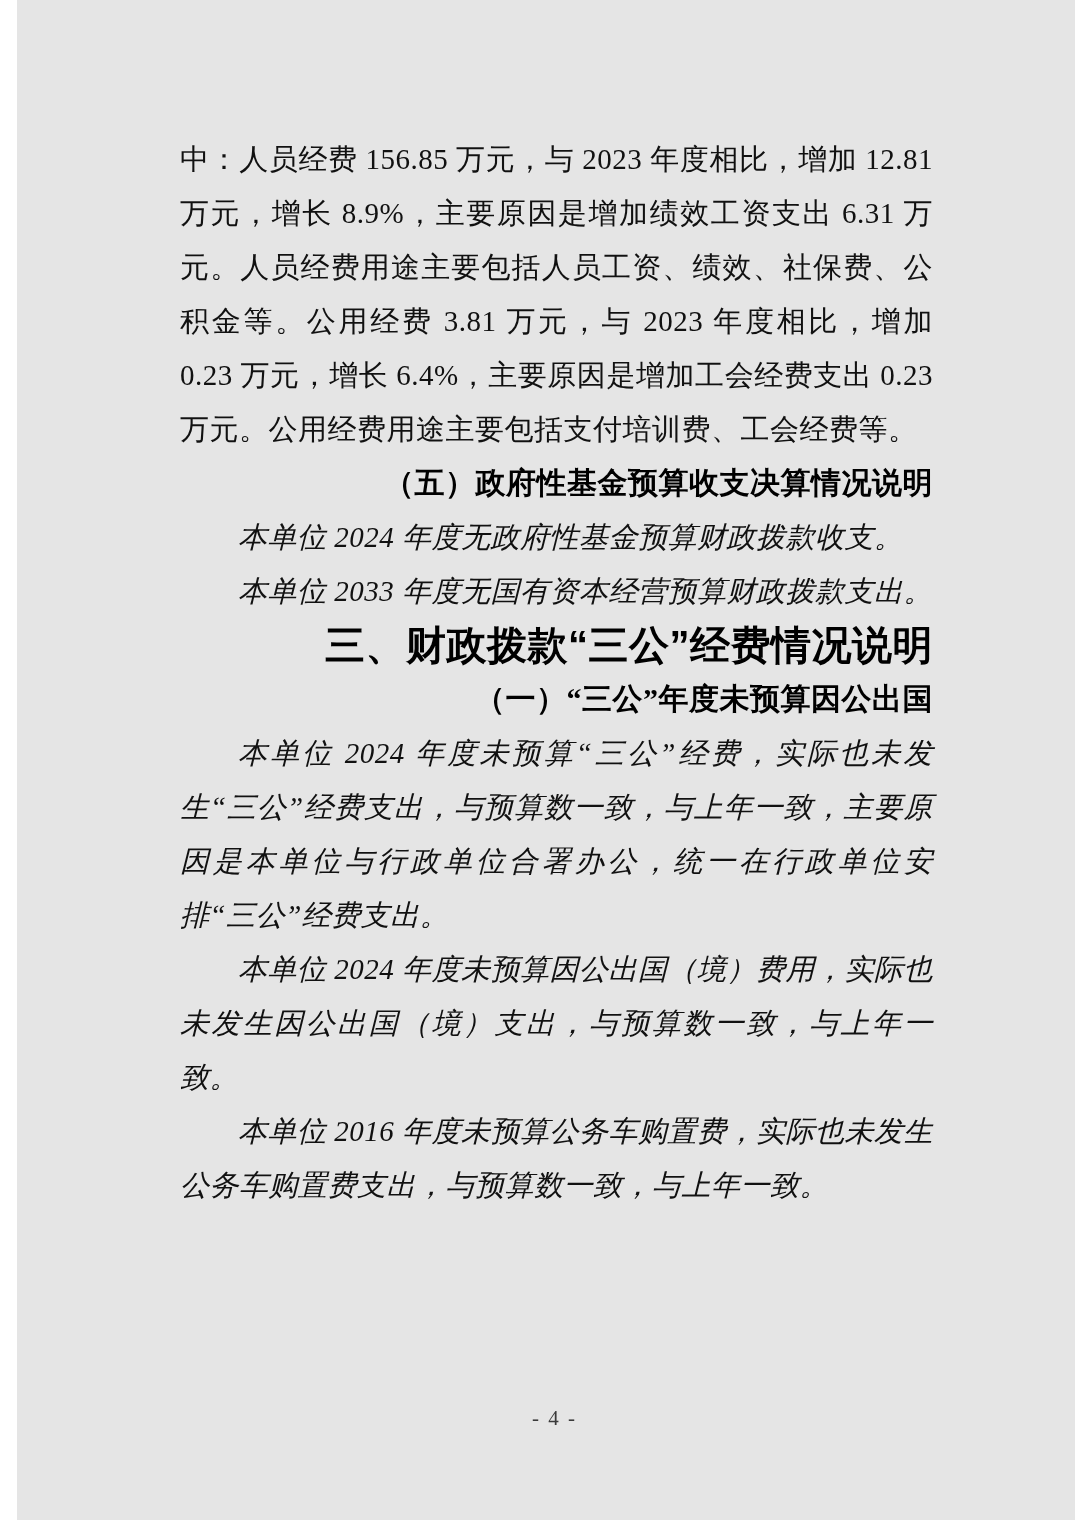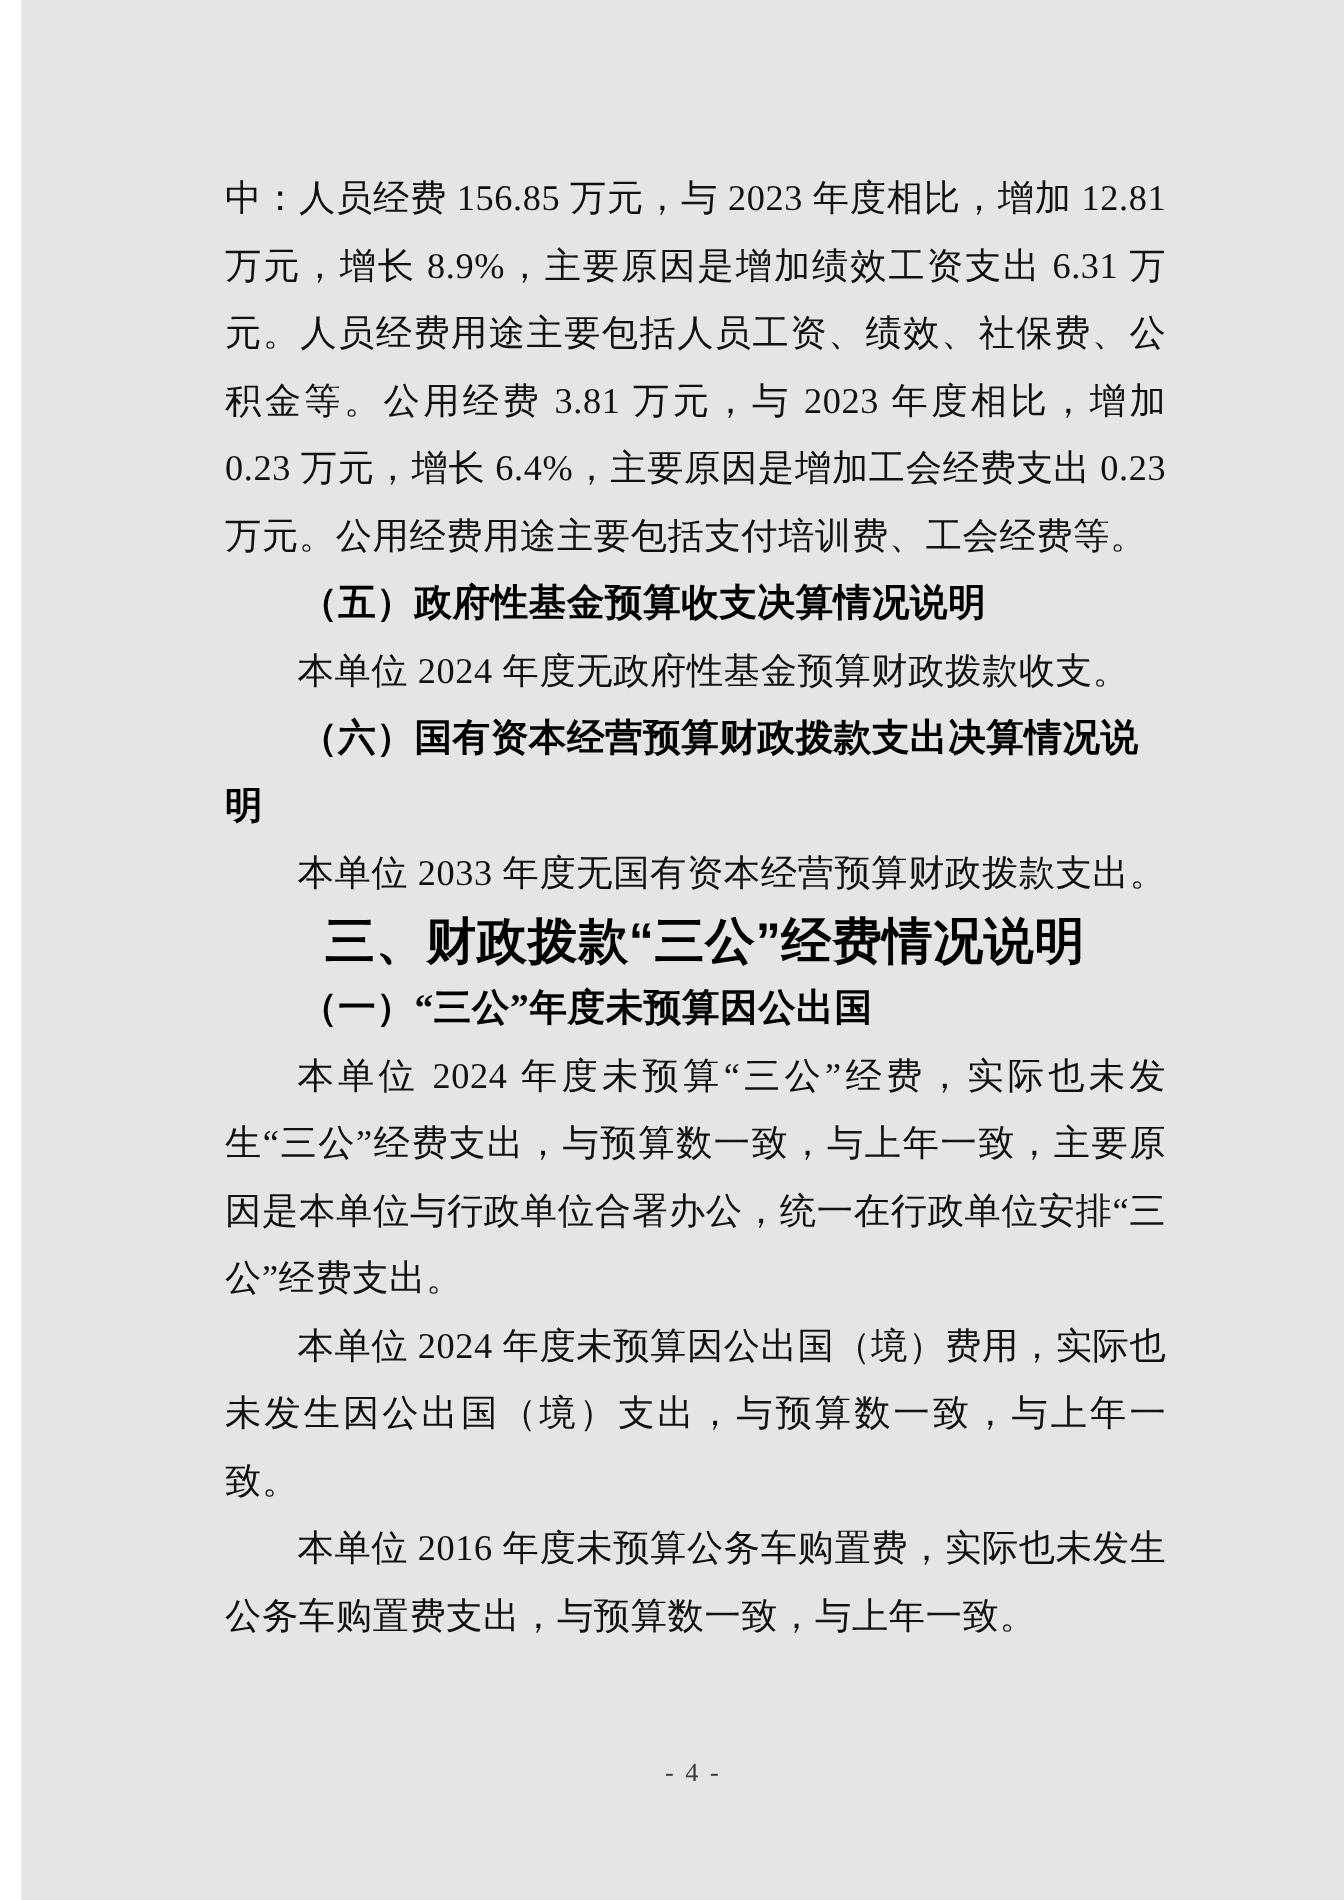--- a/index.html
+++ b/index.html
@@ -27,27 +27,29 @@
     position: absolute;
     left: 163px;
     top: 132px;
     width: 753px;
   }
   .para, .h1, .h2 {
     margin: 0;
     font-size: 29px;
     line-height: 54px;
     letter-spacing: 0.5px;
+    text-align: right;
   }
   .para {
     text-align: justify;
     text-justify: inter-ideograph;
   }
   .para.indent {
     text-indent: 2em;
+    font-style: italic;
   }
   .h1 {
     font-family: "Liberation Sans", "DejaVu Sans", sans-serif;
     font-weight: bold;
     font-size: 40px;
     text-indent: 2em;
     color: #000000;
   }
   .h2 {
     font-family: "Liberation Serif", "DejaVu Serif", serif;
@@ -74,21 +76,20 @@
 <div class="page">
 
   <div class="content">
 
     <p class="para">中：人员经费 156.85 万元，与 2023 年度相比，增加 12.81 万元，增长 8.9%，主要原因是增加绩效工资支出 6.31 万元。人员经费用途主要包括人员工资、绩效、社保费、公积金等。公用经费 3.81 万元，与 2023 年度相比，增加 0.23 万元，增长 6.4%，主要原因是增加工会经费支出 0.23 万元。公用经费用途主要包括支付培训费、工会经费等。</p>
 
     <p class="h2">（五）政府性基金预算收支决算情况说明</p>
 
     <p class="para indent">本单位 2024 年度无政府性基金预算财政拨款收支。</p>
 
-    <p class="h2">（六）国有资本经营预算财政拨款支出决算情况说明</p>
 
     <p class="para indent">本单位 2033 年度无国有资本经营预算财政拨款支出。</p>
 
     <p class="h1">三、财政拨款“三公”经费情况说明</p>
 
     <p class="h2">（一）“三公”年度未预算因公出国</p>
 
     <p class="para indent">本单位 2024 年度未预算“三公”经费，实际也未发生“三公”经费支出，与预算数一致，与上年一致，主要原因是本单位与行政单位合署办公，统一在行政单位安排“三公”经费支出。</p>
 
 

